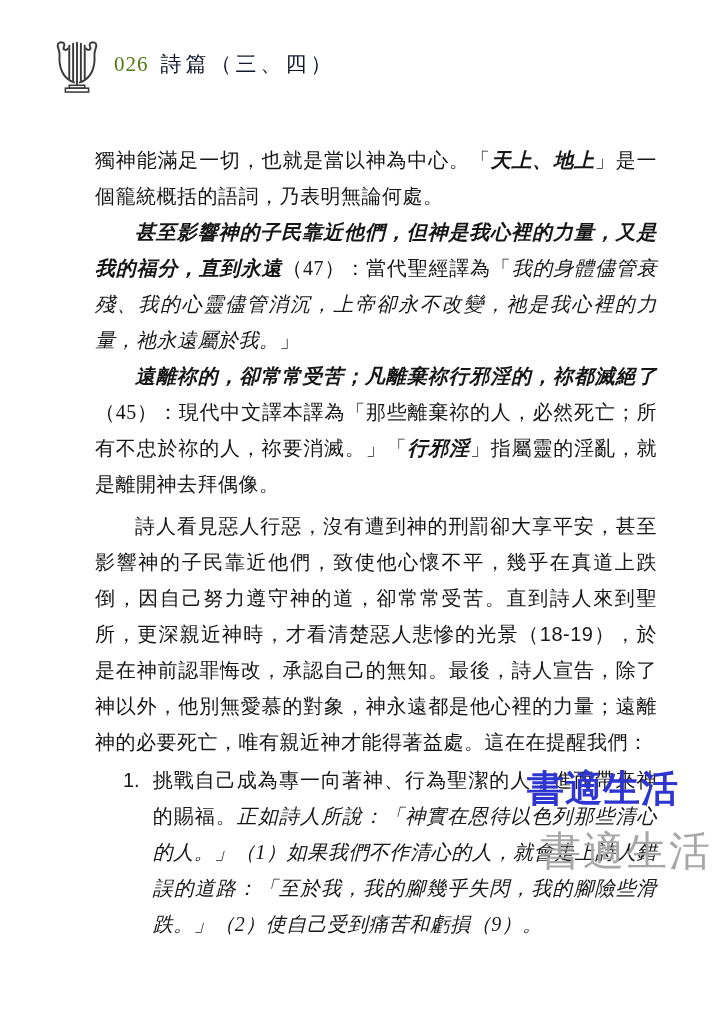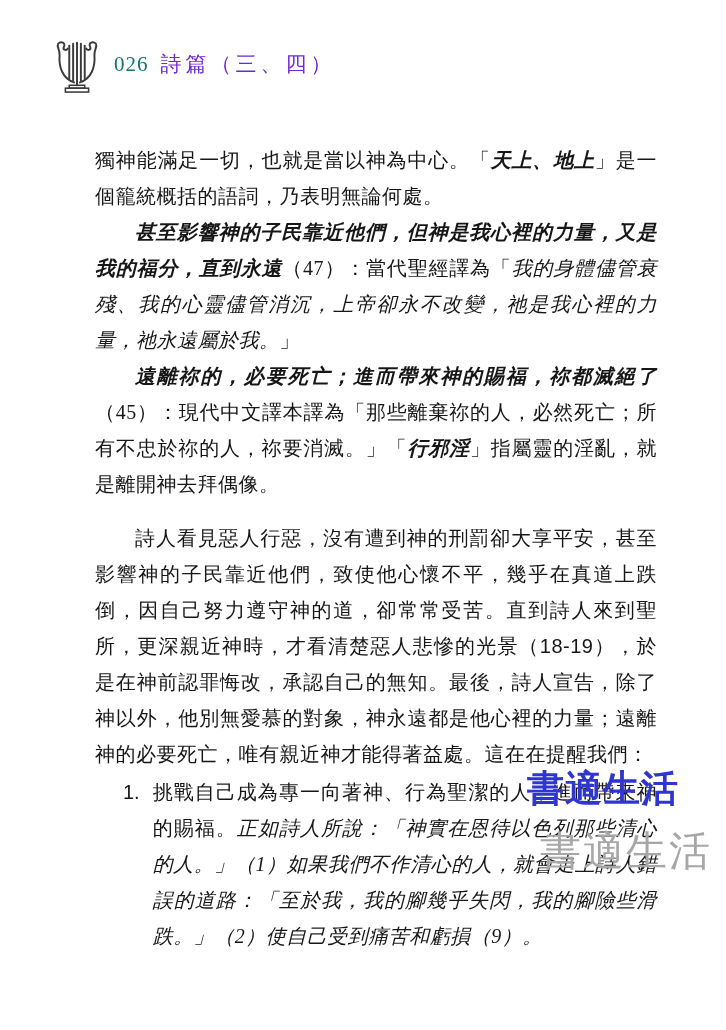--- a/index.html
+++ b/index.html
@@ -10,35 +10,35 @@
     overflow:hidden;
     color:#161616;
     font-family:"Liberation Serif","DejaVu Serif",serif;
   }
   
   .header{
     position:absolute;top:34px;left:52px;
     display:flex;align-items:center;gap:12px;
   }
   .lyre{display:inline-block;line-height:0;}
-  .hnum{font-size:21px;color:#0f766e;letter-spacing:1px;}
-  .htitle{font-size:21px;color:#6d28d9;letter-spacing:4px;}
+  .hnum{font-size:21px;color:#4d7c0f;letter-spacing:1px;}
+  .htitle{font-size:21px;color:#0f172a;letter-spacing:4px;}
   
   .content{position:absolute;left:95px;top:142px;width:562px;}
   .para{
     margin:0;
     font-size:20px;
     line-height:36px;
     text-align:justify;
     letter-spacing:0.5px;
   }
   .indent{text-indent:2em;}
   .commentary{font-family:"Liberation Serif","DejaVu Serif",serif;}
   .application{
-    margin-top:18px;
+    margin-top:6px;
     font-family:"Liberation Sans","DejaVu Sans",sans-serif;
   }
   .numlist{list-style:none;margin:0;padding:2px 0 0 28px;}
   .list-item{display:flex;gap:13px;font-size:20px;line-height:36px;}
   .num{flex:none;font-family:"Liberation Sans","DejaVu Sans",sans-serif;}
   .item-text{flex:1;text-align:justify;letter-spacing:0.5px;}
   
   .run-normal{}
   .run-kai{
     font-family:"Liberation Serif","DejaVu Serif",serif;
@@ -82,21 +82,21 @@
     </span>
     <span class="hnum">026</span>
     <span class="htitle">詩篇（三、四）</span>
   </div>
 
   <div class="content">
 
     <section class="commentary">
       <p class="para"><span class="run-normal">獨神能滿足一切，也就是當以神為中心。「</span><span class="run-kai-bold">天上、地上</span><span class="run-normal">」是一個籠統概括的語詞，乃表明無論何處。</span></p>
       <p class="para indent"><span class="run-kai-bold">甚至影響神的子民靠近他們，但神是我心裡的力量，又是我的福分，直到永遠</span><span class="run-normal">（47）：當代聖經譯為「</span><span class="run-kai">我的身體儘管衰殘、我的心靈儘管消沉，上帝卻永不改變，祂是我心裡的力量，祂永遠屬於我。</span><span class="run-normal">」</span></p>
-      <p class="para indent"><span class="run-kai-bold">遠離祢的，必要死亡；進而帶來神的賜福，祢都滅絕了</span><span class="run-normal">（45）：現代中文譯本譯為「那些離棄祢的人，必然死亡；所有不忠於祢的人，祢要消滅。」「</span><span class="run-kai-bold">行邪淫</span><span class="run-normal">」指屬靈的淫亂，就是離開神去拜偶像。</span></p>
+      <p class="para indent"><span class="run-kai-bold">遠離祢的，卻常常受苦；凡離棄祢行邪淫的，祢都滅絕了</span><span class="run-normal">（45）：現代中文譯本譯為「那些離棄祢的人，必然死亡；所有不忠於祢的人，祢要消滅。」「</span><span class="run-kai-bold">行邪淫</span><span class="run-normal">」指屬靈的淫亂，就是離開神去拜偶像。</span></p>
     </section>
 
     <section class="application">
       <p class="para indent"><span class="run-normal">詩人看見惡人行惡，沒有遭到神的刑罰卻大享平安，甚至影響神的子民靠近他們，致使他心懷不平，幾乎在真道上跌倒，因自己努力遵守神的道，卻常常受苦。直到詩人來到聖所，更深親近神時，才看清楚惡人悲慘的光景（18-19），於是在神前認罪悔改，承認自己的無知。最後，詩人宣告，除了神以外，他別無愛慕的對象，神永遠都是他心裡的力量；遠離神的必要死亡，唯有親近神才能得著益處。這在在提醒我們：</span></p>
       <ol class="numlist">
         <li class="list-item">
           <span class="num">1.</span>
           <span class="item-text"><span class="run-normal">挑戰自己成為專一向著神、行為聖潔的人，進而帶來神的賜福。</span><span class="run-kai">正如詩人所說：「神實在恩待以色列那些清心的人。」（1）如果我們不作清心的人，就會走上詩人錯誤的道路：「至於我，我的腳幾乎失閃，我的腳險些滑跌。」（2）使自己受到痛苦和虧損（9）。</span></span>
         </li>
       </ol>

